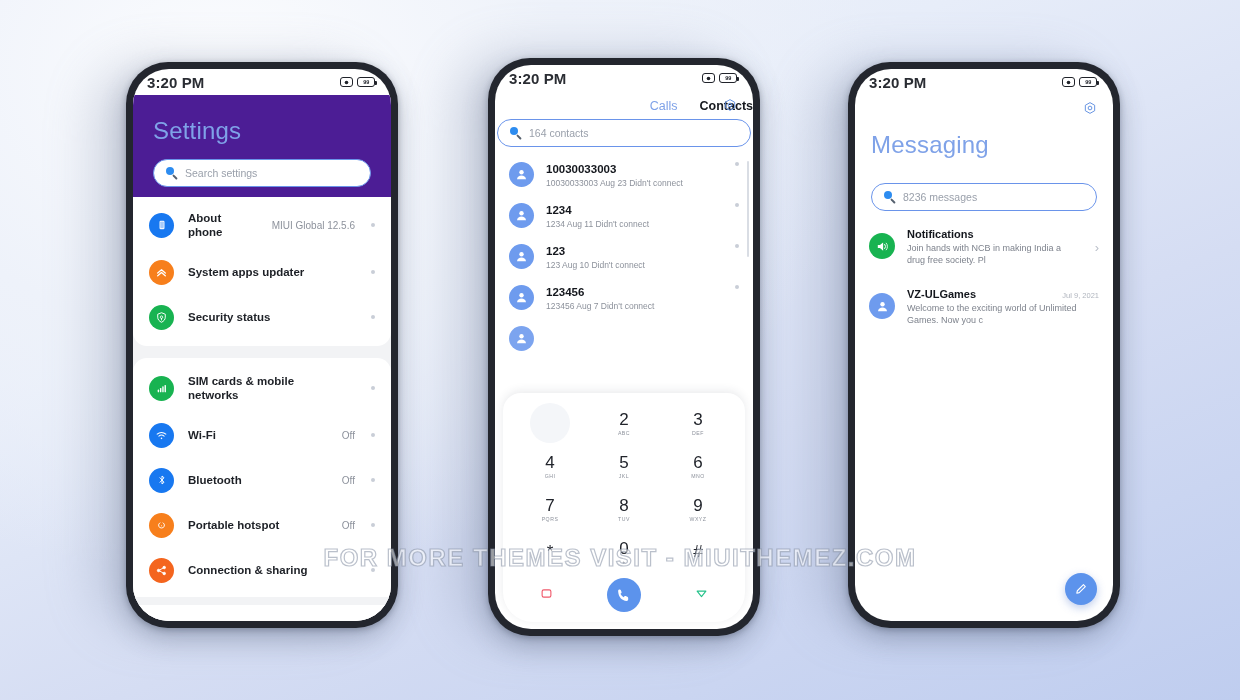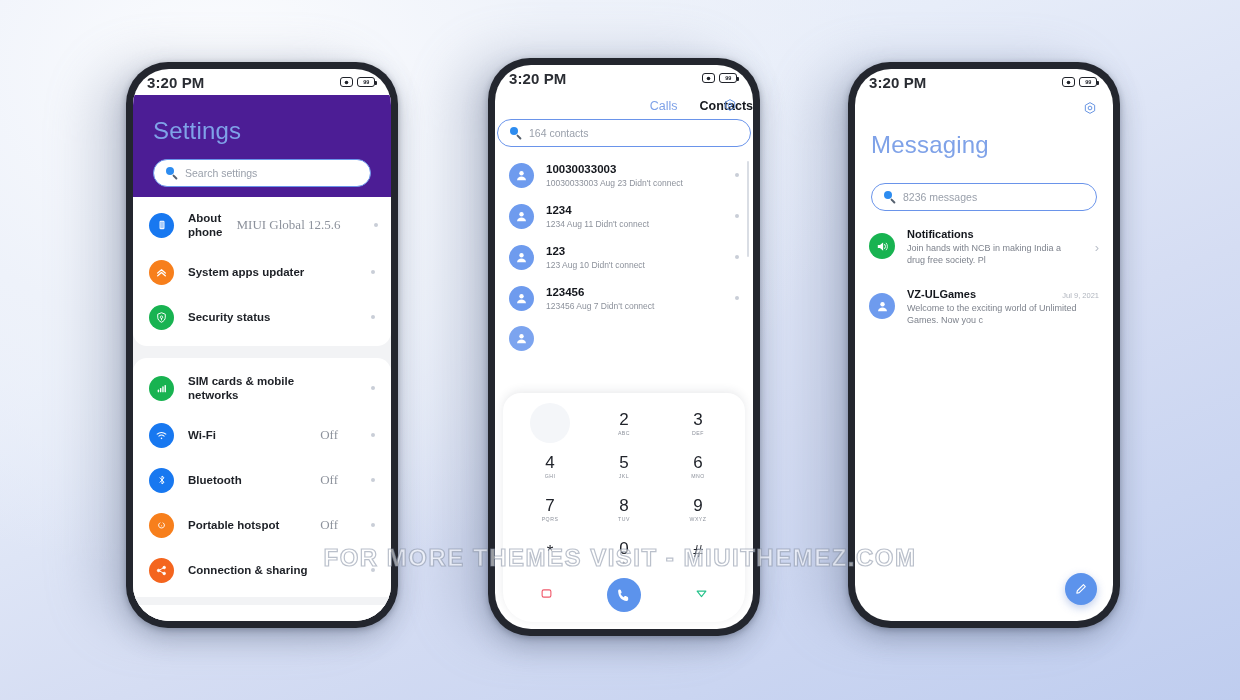--- a/index.html
+++ b/index.html
@@ -90,30 +90,30 @@
   .s-row {
     display: flex; align-items: center; gap: 14px;
     padding: 10px 16px; min-height: 40px;
   }
   .s-ico {
     width: 25px; height: 25px; border-radius: 50%; flex: 0 0 auto;
     display: flex; align-items: center; justify-content: center;
     color: #fff;
   }
   .s-label { font-size: 11.5px; font-weight: 700; color: #1d2026; line-height: 1.25; flex: 1; }
-  .s-val { font-size: 13px; color: #8d929c; margin-right: 19px; white-space: nowrap; font-family: Liberation Serif, serif; }
+  .s-val { font-size: 10px; color: #8d929c; margin-right: 2px; white-space: nowrap; }
   .gapline { height: 12px; background: #f2f3f5; }
 
   
   .tabs { display: flex; align-items: center; justify-content: flex-end; gap: 22px; padding: 8px 0 6px; position: relative; }
   .tab { font-size: 12.5px; font-weight: 700; }
   .tab.inactive { color: #7fa2e8; font-weight: 400; }
   .tab.active { color: #16191f; }
   .gear { position: absolute; right: 16px; top: 7px; }
-  .c-row { display: flex; align-items: center; gap: 12px; padding: 7px 14px; }
+  .c-row { display: flex; gap: 12px; padding: 7px 14px; }
   .c-av {
     width: 25px; height: 25px; border-radius: 50%; background: #6e9bee;
     display: flex; align-items: center; justify-content: center; flex: 0 0 auto;
   }
   .c-name { font-size: 11.5px; font-weight: 700; color: #14171d; line-height: 1.3; }
   .c-sub { font-size: 8.5px; color: #8c919b; line-height: 1.3; margin-top: 1px; }
   .scrollbar {
     position: absolute; right: 4px; width: 2px; border-radius: 2px; background: #d9dde4;
   }
   .dialpad {

